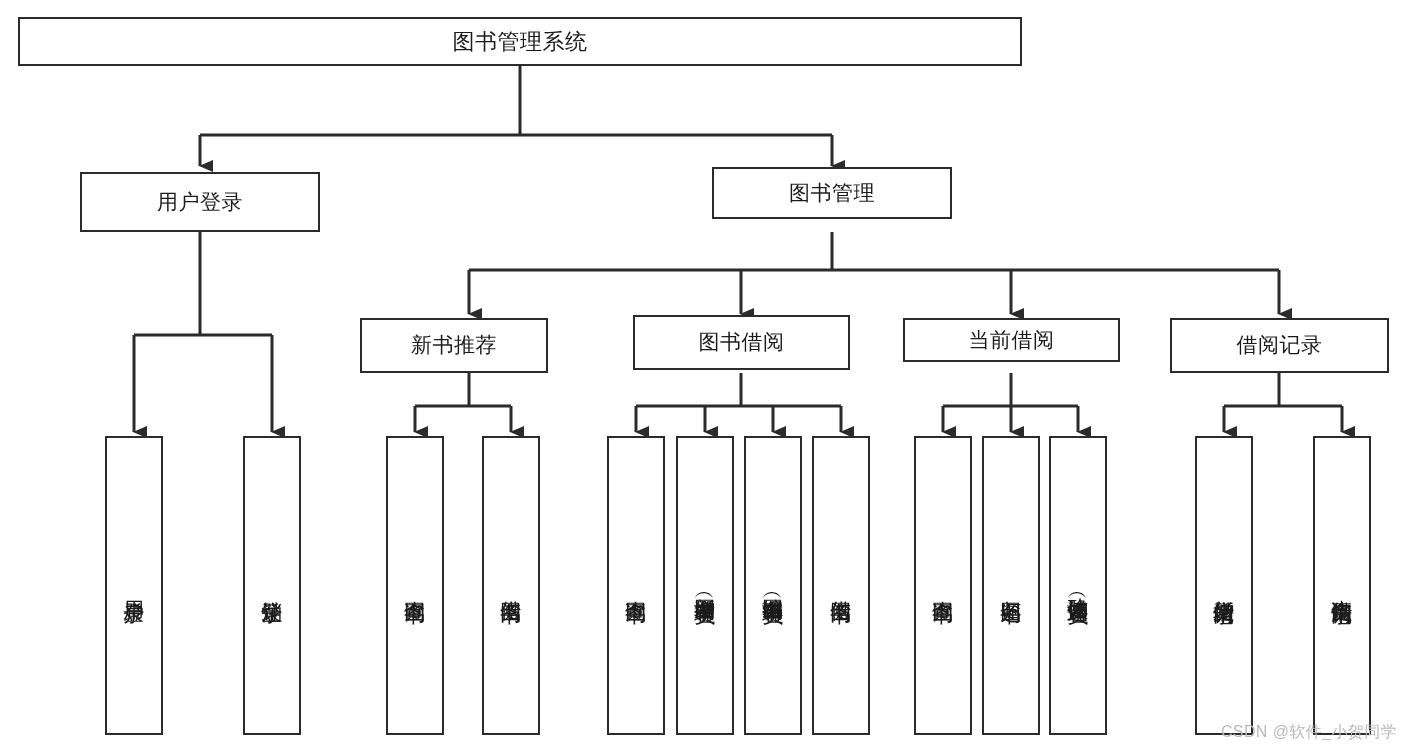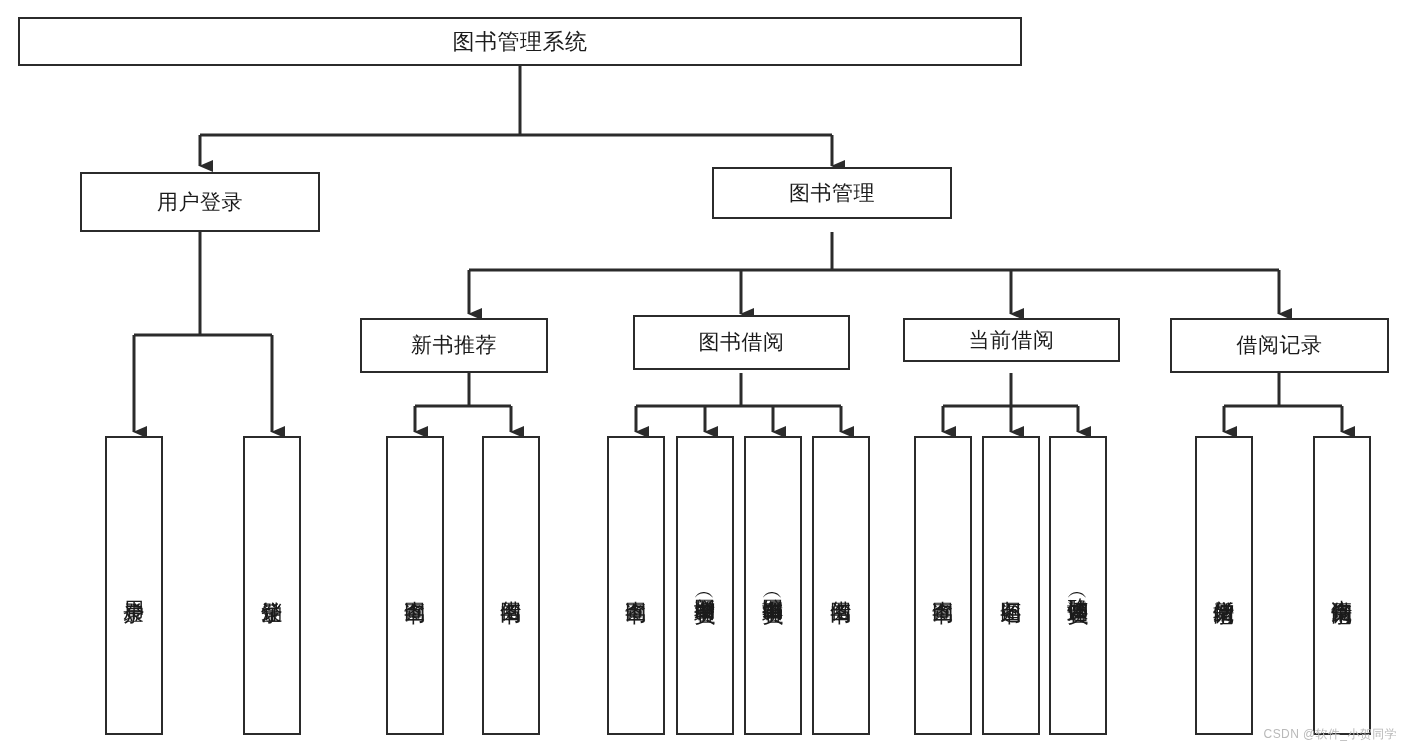--- a/index.html
+++ b/index.html
@@ -60,21 +60,21 @@
     font-size: 21px;
     line-height: 1.32;
     letter-spacing: 1px;
     white-space: nowrap;
     text-align: center;
   }
   #watermark {
     position: absolute;
     right: 8px;
     bottom: 4px;
-    font-size: 12px;
+    font-size: 16px;
     color: #b9b9b9;
     letter-spacing: 0.4px;
     white-space: nowrap;
   }
 </style>
 </head>
 <body>
 
 <div id="canvas">
 

